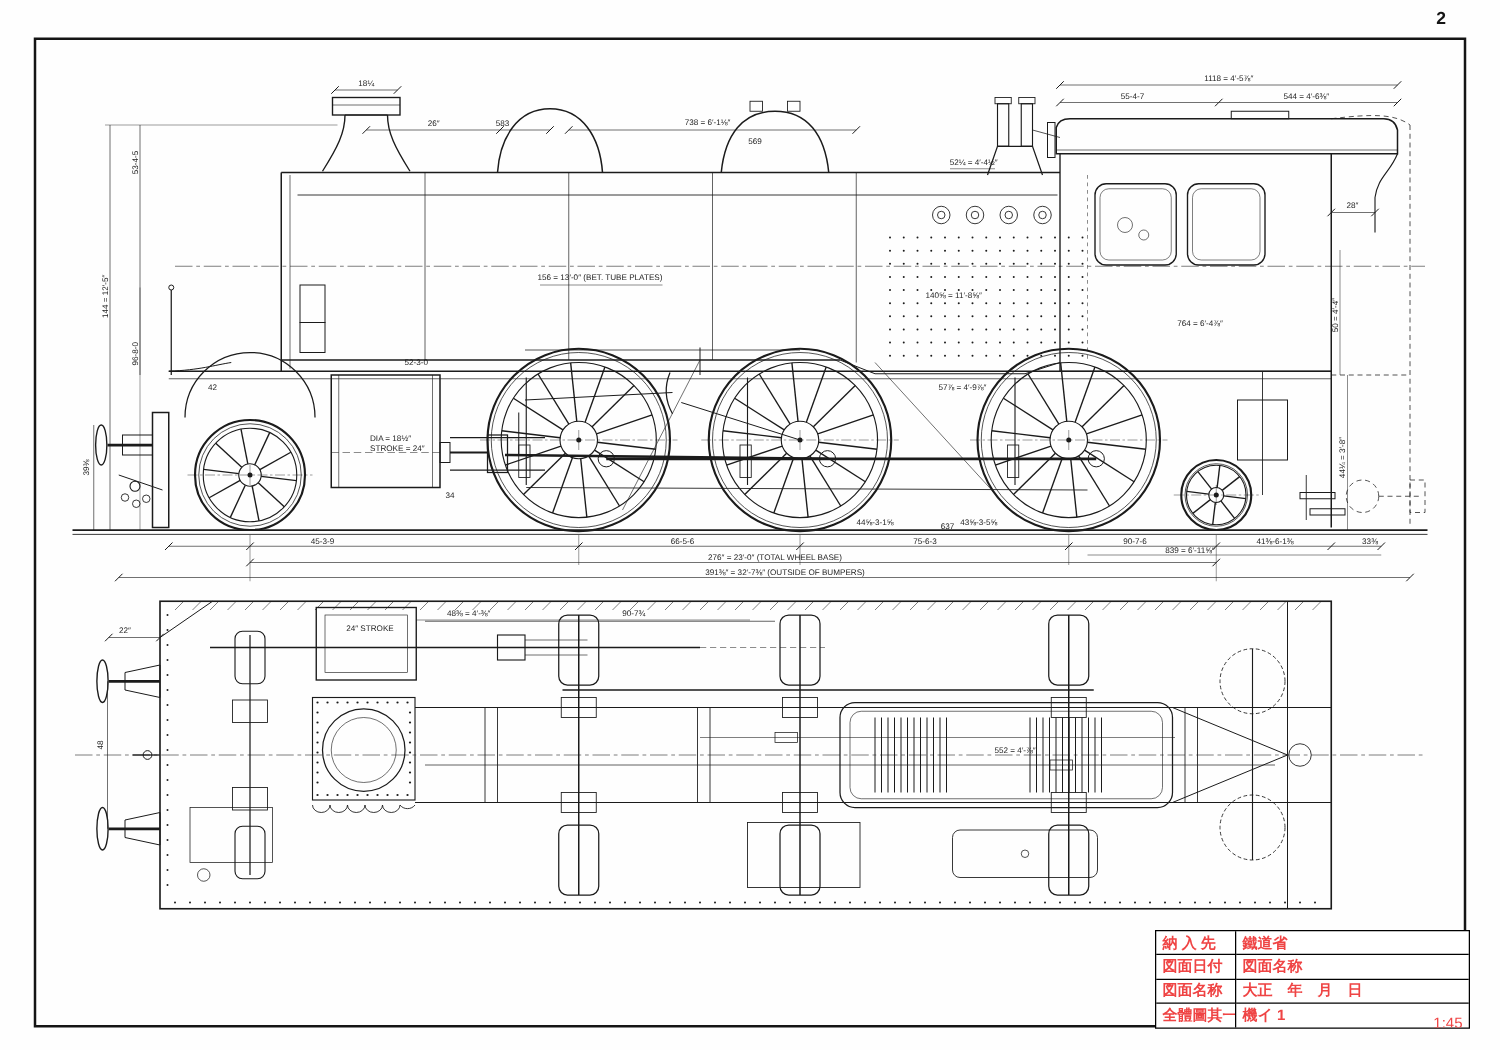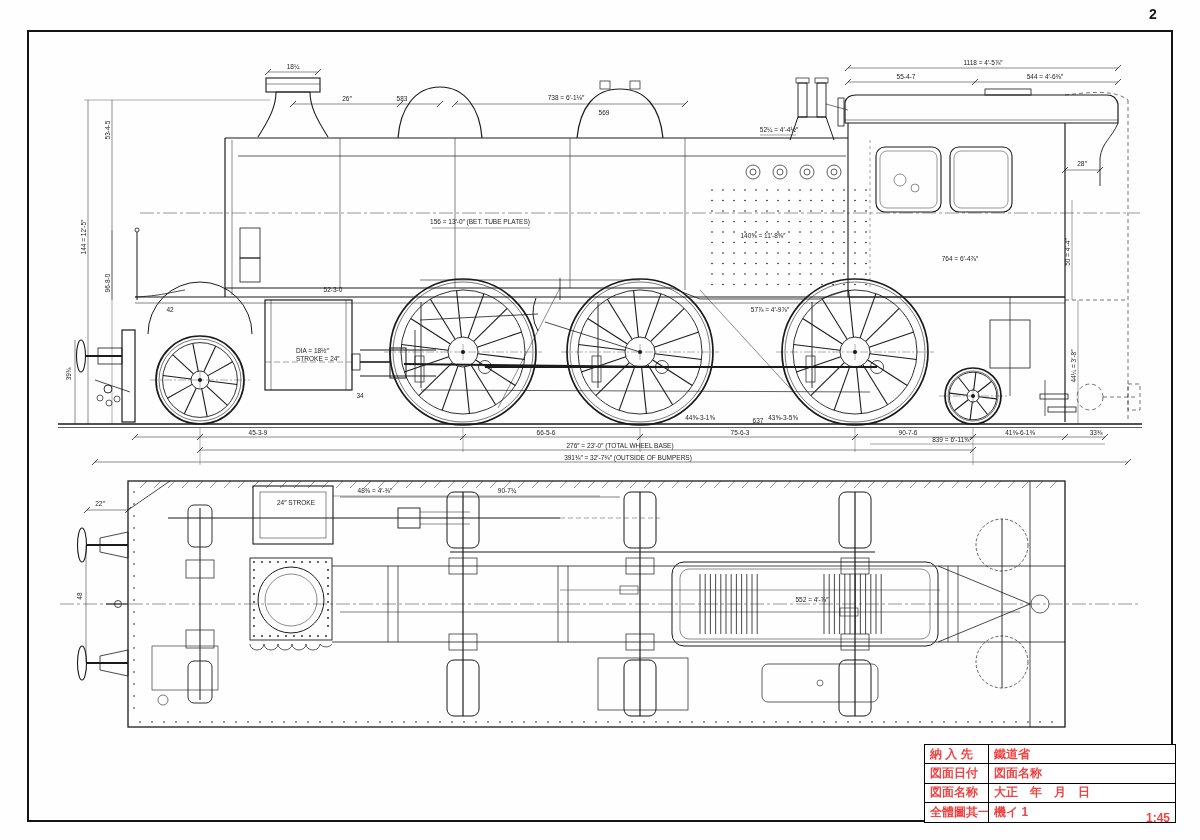--- a/index.html
+++ b/index.html
@@ -14,21 +14,21 @@
   .tblock{position:absolute;left:924px;top:744px;width:252px;height:79px;
           border:1.6px solid #000;box-sizing:border-box;background:#fff;
           display:grid;grid-template-columns:64px 1fr;grid-template-rows:repeat(4,1fr);
           font-size:12px;color:#ef4444;}
   .tblock .cell{border-bottom:1.2px solid #000;border-right:1.2px solid #000;
           display:flex;align-items:center;padding:0 5px;overflow:hidden;white-space:nowrap;}
   .tblock .cell.val{border-right:none;font-weight:bold;}
   .tblock .cell.last{border-bottom:none;}
   .tblock .cell.lab{justify-content:space-between;font-weight:bold;}
   .tblock .scalecell{justify-content:space-between;}
-  .scaletxt{font-weight:bold;margin-top:12px;}
+  .scaletxt{font-weight:normal;margin-top:12px;}
 </style>
 </head>
 <body>
 
 <div class="sheet">
   <div class="pageno">2</div>
   <div class="frame"></div>
 
   <svg class="draw" width="1200" height="840" viewBox="0 0 1200 840" stroke="#1b1b1b" fill="none" stroke-width="1">
 

